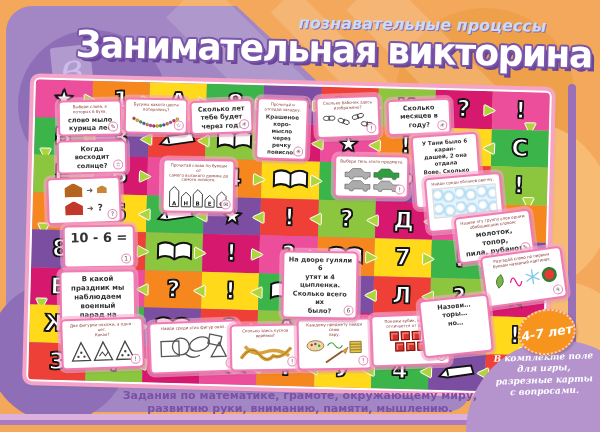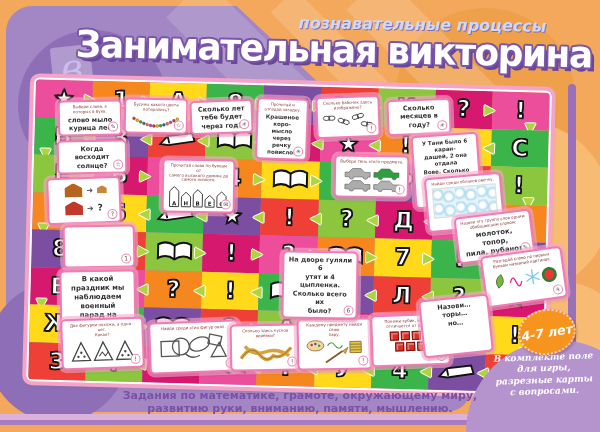--- a/index.html
+++ b/index.html
@@ -525,20 +525,21 @@
       <div style="display:flex;align-items:center;gap:4px;">
         <span class="h2house" style="width:18px;height:14px;background:#C0392B;"></span>
         <span style="font-size:8px;color:#555;">➜</span>
         <span style="font-size:9px;font-weight:bold;color:#333;">?</span>
             </div>
           </div>
         </div>
         <div class="ic">?</div>
       </div>
       <div class="card" style="left: 63px; top: 225px; width: 72px; min-height: 43px; transform: rotate(-1deg); z-index: 11;">
+        <div class="bdy" style="font-size:13px">10 - 6 =</div>
         <div class="ic">1</div>
       </div>
       <div class="card" style="left: 60px; top: 270px; width: 76px; min-height: 49px; transform: rotate(-1deg); z-index: 12;">
         <div class="bdy" style="font-size:7px">В какой праздник мы
 наблюдаем  военный
 парад на Красной
 площади?</div>
         <div class="ic">☆</div>
       </div>
       <div class="card" style="left: 61px; top: 318px; width: 83px; min-height: 51px; transform: rotate(-2deg); z-index: 13;">

